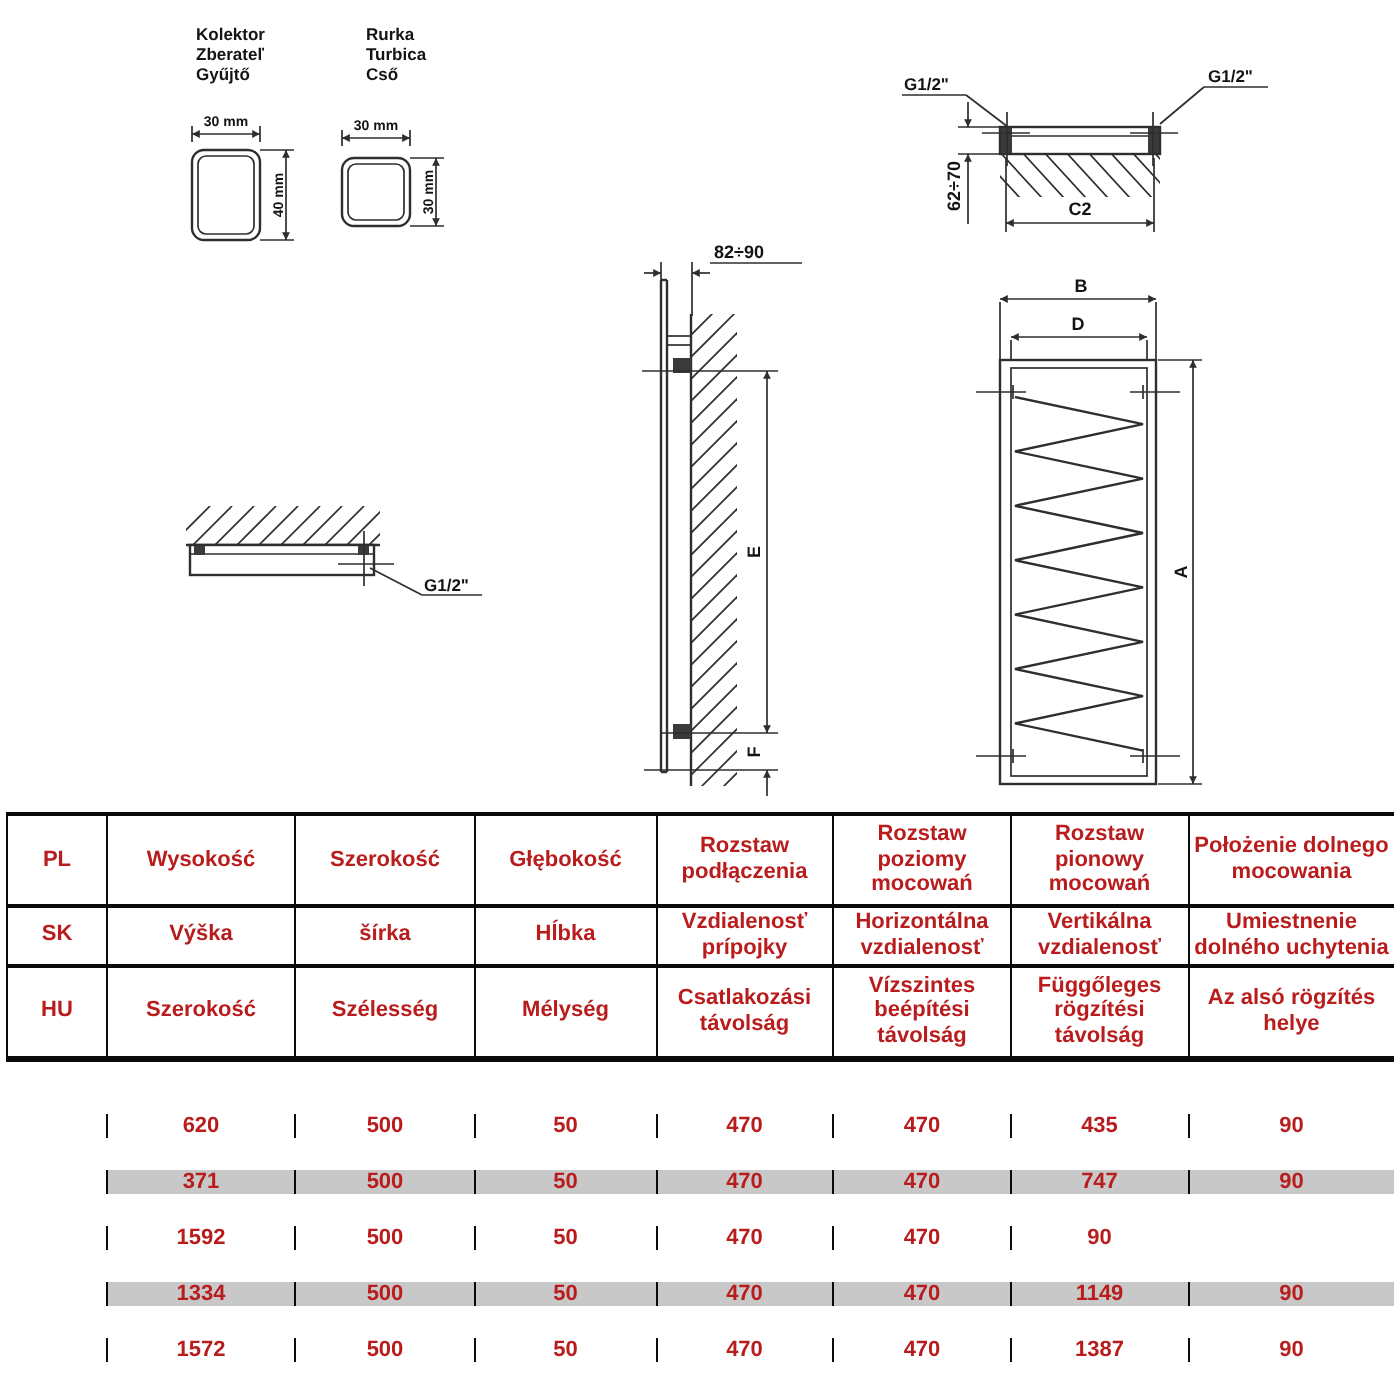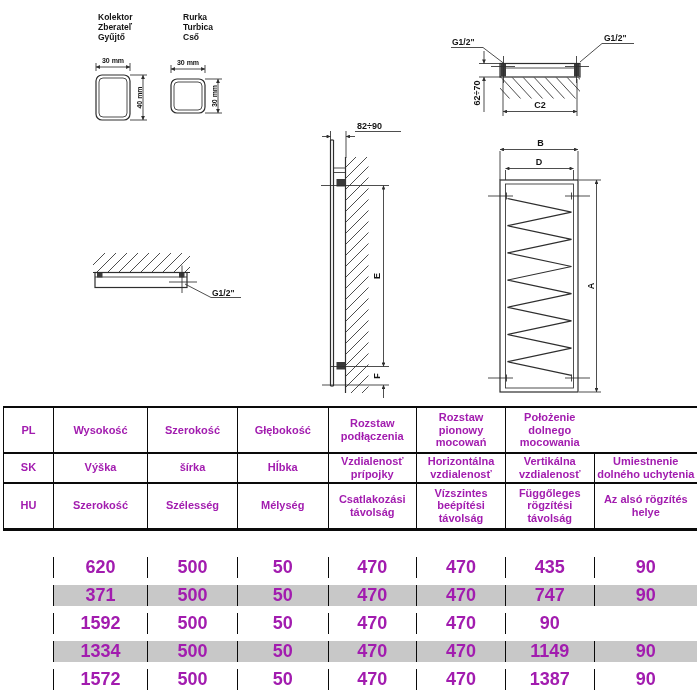--- a/index.html
+++ b/index.html
@@ -1,18 +1,18 @@
 <!DOCTYPE html>
 <html><head>
 <meta charset="utf-8">
 <style>
   html,body{margin:0;padding:0;background:#e9e9e9;}
   #screen{
     position:relative;width:700px;height:700px;background:#ffffff;
-    font-family:"Liberation Sans",sans-serif;overflow:hidden;color:#a21caf;
+    font-family:"Liberation Sans",sans-serif;overflow:hidden;color:#b91c1c;
   }
   
   svg.drawings{position:absolute;left:0;top:0;}
   .ln{stroke:#2e2e2e;fill:none;stroke-width:1.2;}
   .thin{stroke:#2e2e2e;fill:none;stroke-width:0.85;}
   .fillw{fill:#ffffff;}
   .bolt{fill:#3a3a3a;stroke:none;}
   text.dtitle{font-family:"Liberation Sans",sans-serif;font-size:8.5px;font-weight:bold;fill:#141414;}
   text.dsmall{font-family:"Liberation Sans",sans-serif;font-size:7px;font-weight:bold;fill:#141414;}
   text.dlab{font-family:"Liberation Sans",sans-serif;font-size:9px;font-weight:bold;fill:#141414;}
@@ -26,21 +26,21 @@
   .hcell{
     border-left:1.4px solid #0a0a0a;box-sizing:border-box;
     display:flex;align-items:center;justify-content:center;text-align:center;
     font-size:11px;line-height:12.5px;font-weight:bold;padding:1px 2px;
   }
   .dbody{border-top:3px solid #0a0a0a;box-sizing:border-box;}
   .drow{height:28px;}
   .dcell{
     border-left:1.4px solid #0a0a0a;box-sizing:border-box;
     display:flex;align-items:center;justify-content:center;
-    font-size:18px;font-weight:bold;margin-top:26px;
+    font-size:11px;font-weight:bold;margin-top:26px;
   }
   .dcell.first{border-left:none;}
   .drow.shaded .dcell:not(.first){background:#c8c8c8;}
 </style>
 </head>
 <body>
 
 <div id="screen">
 
   <svg class="drawings" width="700" height="406" viewBox="0 0 700 406">
@@ -231,20 +231,21 @@
   </svg>
 
   <div class="dim-table">
 
     <div class="grid8 hrow hrow1">
       <div class="hcell">PL</div>
       <div class="hcell">Wysokość</div>
       <div class="hcell">Szerokość</div>
       <div class="hcell">Głębokość</div>
       <div class="hcell">Rozstaw podłączenia</div>
+      <div class="hcell">Rozstaw poziomy mocowań</div>
       <div class="hcell">Rozstaw pionowy mocowań</div>
       <div class="hcell">Położenie dolnego mocowania</div>
     </div>
 
     <div class="grid8 hrow hrow2">
       <div class="hcell">SK</div>
       <div class="hcell">Výška</div>
       <div class="hcell">šírka</div>
       <div class="hcell">Hĺbka</div>
       <div class="hcell">Vzdialenosť prípojky</div>

